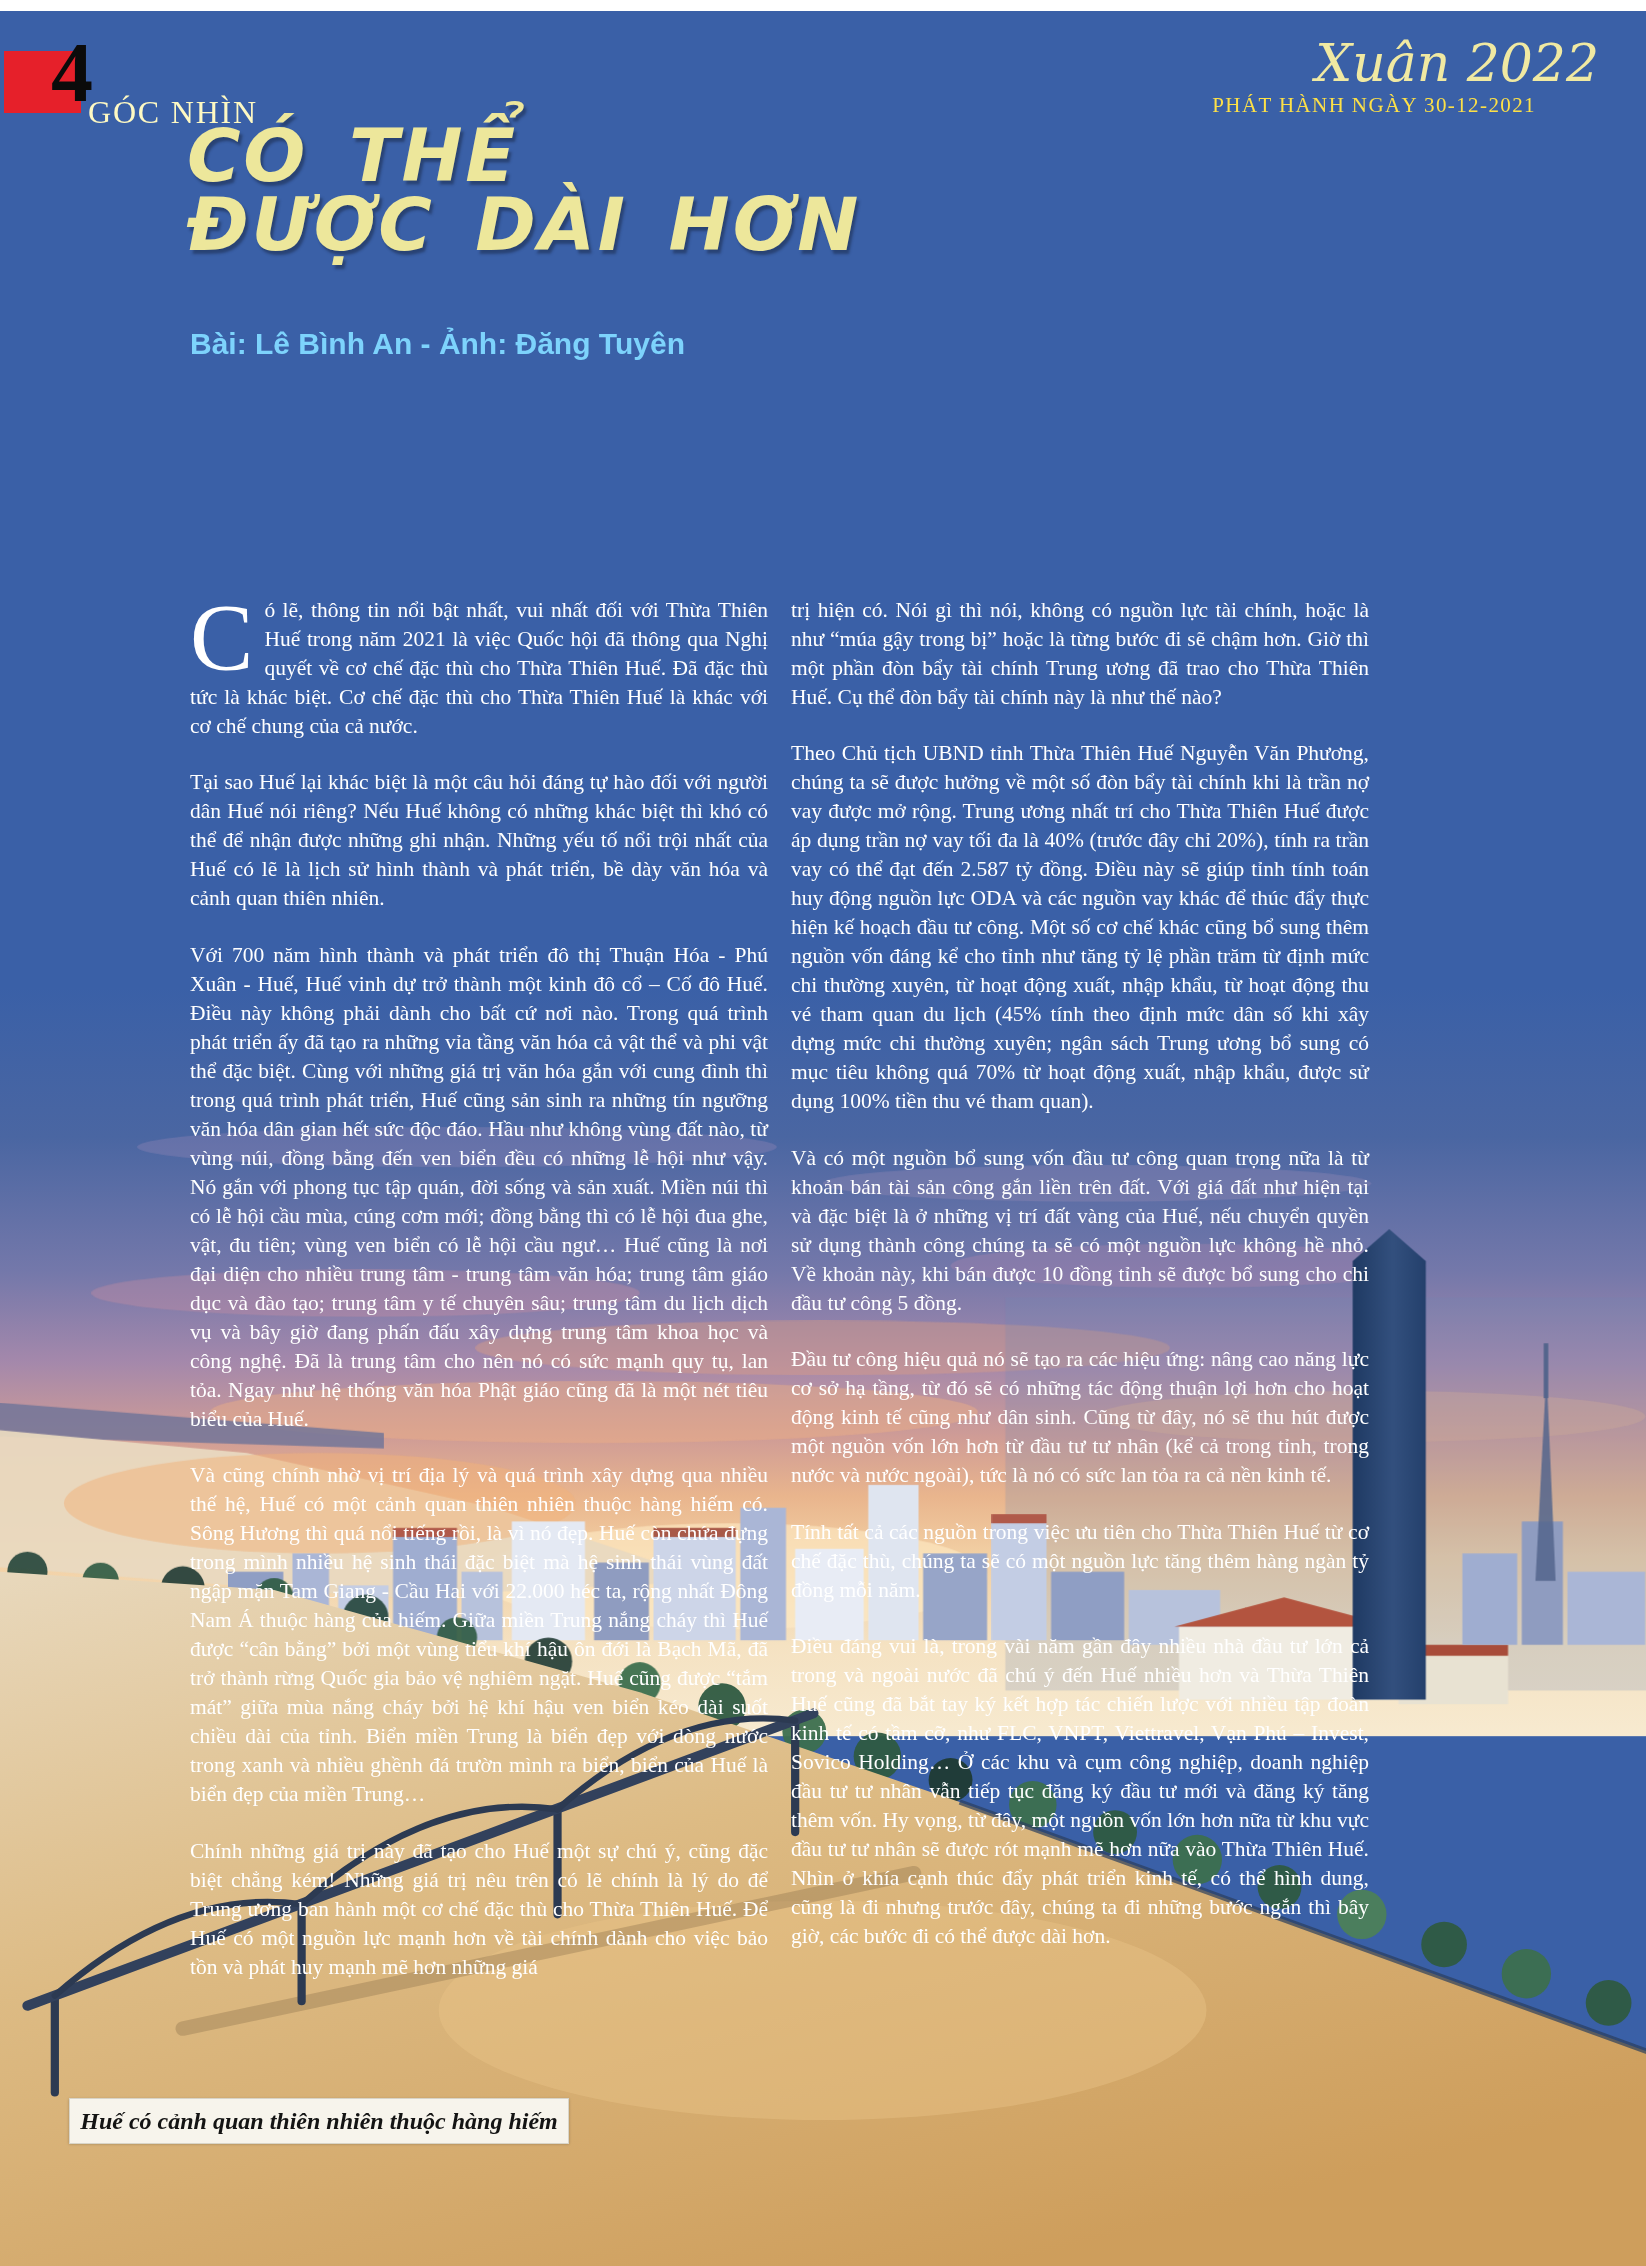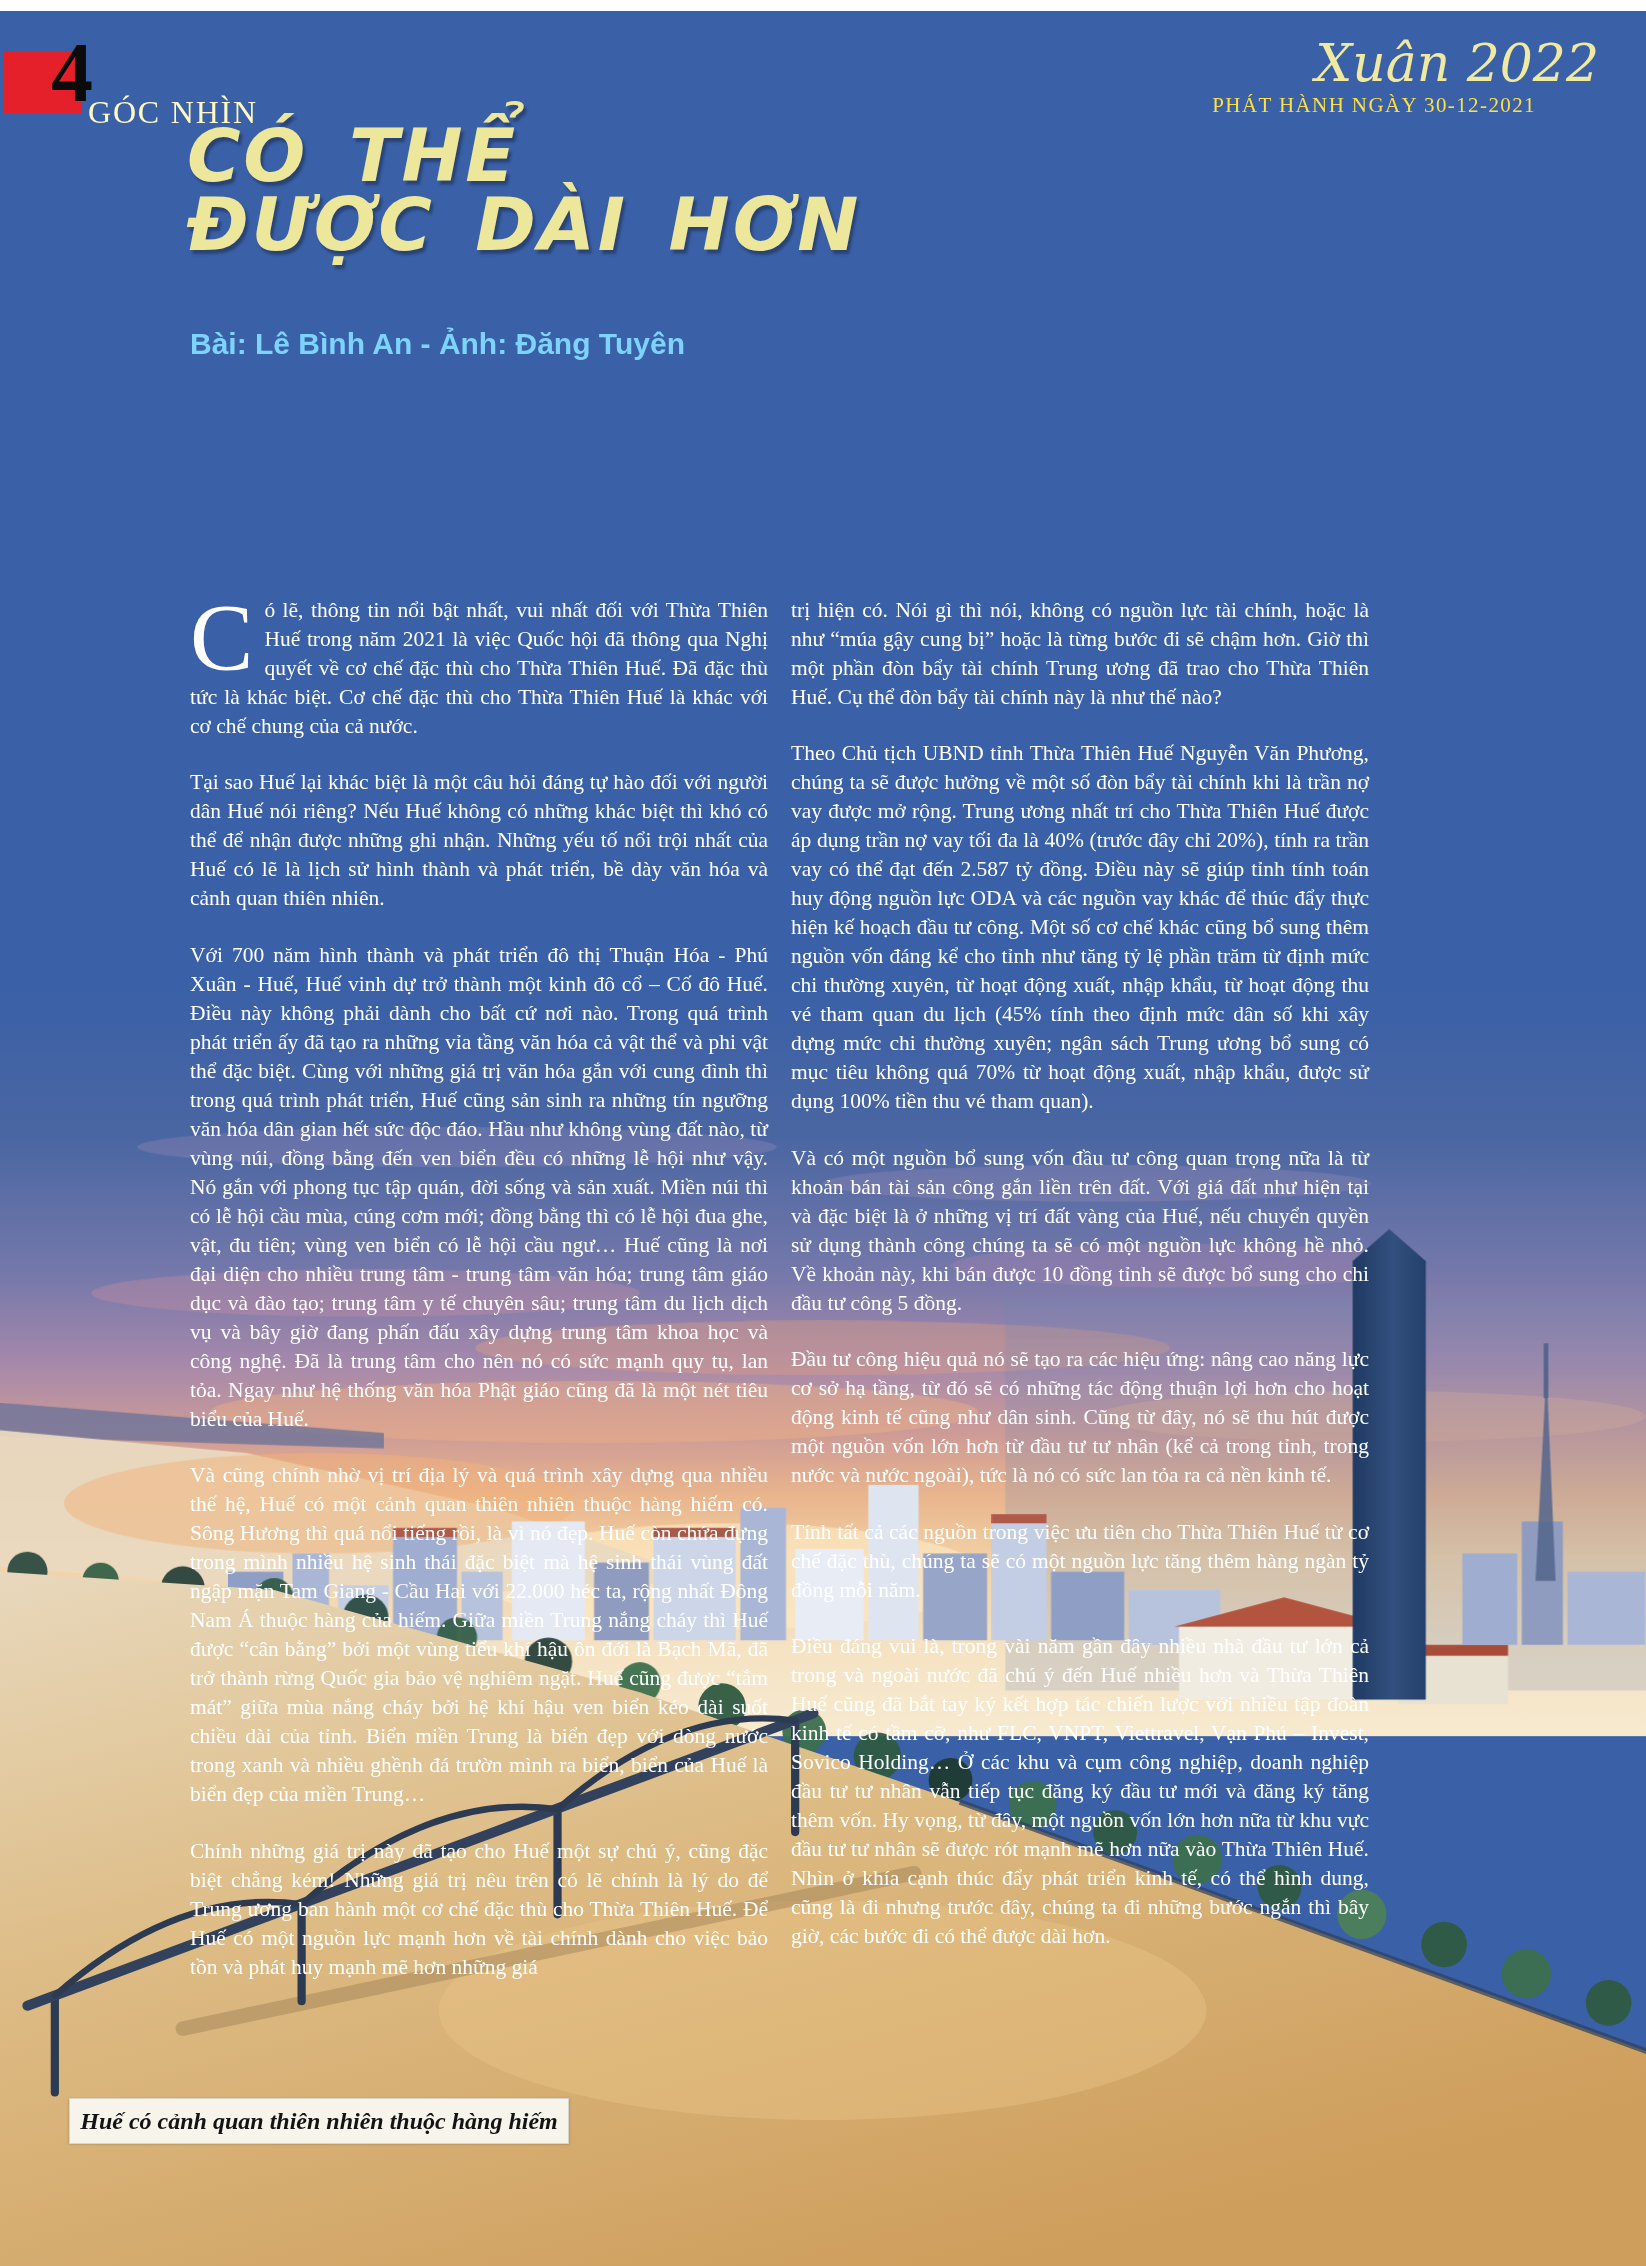--- a/index.html
+++ b/index.html
@@ -208,21 +208,21 @@
 
   <div class="col col-left">
     <p><span class="dropcap">C</span><span>ó lẽ, thông tin nổi bật nhất, vui nhất đối với Thừa Thiên Huế trong năm 2021 là việc Quốc hội đã thông qua Nghị quyết về cơ chế đặc thù cho Thừa Thiên Huế. Đã đặc thù tức là khác biệt. Cơ chế đặc thù cho Thừa Thiên Huế là khác với cơ chế chung của cả nước.</span></p>
     <p>Tại sao Huế lại khác biệt là một câu hỏi đáng tự hào đối với người dân Huế nói riêng? Nếu Huế không có những khác biệt thì khó có thể để nhận được những ghi nhận. Những yếu tố nổi trội nhất của Huế có lẽ là lịch sử hình thành và phát triển, bề dày văn hóa và cảnh quan thiên nhiên.</p>
     <p>Với 700 năm hình thành và phát triển đô thị Thuận Hóa - Phú Xuân - Huế, Huế vinh dự trở thành một kinh đô cổ – Cố đô Huế. Điều này không phải dành cho bất cứ nơi nào. Trong quá trình phát triển ấy đã tạo ra những vỉa tầng văn hóa cả vật thể và phi vật thể đặc biệt. Cùng với những giá trị văn hóa gắn với cung đình thì trong quá trình phát triển, Huế cũng sản sinh ra những tín ngưỡng văn hóa dân gian hết sức độc đáo. Hầu như không vùng đất nào, từ vùng núi, đồng bằng đến ven biển đều có những lễ hội như vậy. Nó gắn với phong tục tập quán, đời sống và sản xuất. Miền núi thì có lễ hội cầu mùa, cúng cơm mới; đồng bằng thì có lễ hội đua ghe, vật, đu tiên; vùng ven biển có lễ hội cầu ngư… Huế cũng là nơi đại diện cho nhiều trung tâm - trung tâm văn hóa; trung tâm giáo dục và đào tạo; trung tâm y tế chuyên sâu; trung tâm du lịch dịch vụ và bây giờ đang phấn đấu xây dựng trung tâm khoa học và công nghệ. Đã là trung tâm cho nên nó có sức mạnh quy tụ, lan tỏa. Ngay như hệ thống văn hóa Phật giáo cũng đã là một nét tiêu biểu của Huế.</p>
     <p>Và cũng chính nhờ vị trí địa lý và quá trình xây dựng qua nhiều thế hệ, Huế có một cảnh quan thiên nhiên thuộc hàng hiếm có. Sông Hương thì quá nổi tiếng rồi, là vì nó đẹp. Huế còn chứa đựng trong mình nhiều hệ sinh thái đặc biệt mà hệ sinh thái vùng đất ngập mặn Tam Giang - Cầu Hai với 22.000 héc ta, rộng nhất Đông Nam Á thuộc hàng của hiếm. Giữa miền Trung nắng cháy thì Huế được “cân bằng” bởi một vùng tiểu khí hậu ôn đới là Bạch Mã, đã trở thành rừng Quốc gia bảo vệ nghiêm ngặt. Huế cũng được “tắm mát” giữa mùa nắng cháy bởi hệ khí hậu ven biển kéo dài suốt chiều dài của tỉnh. Biển miền Trung là biển đẹp với dòng nước trong xanh và nhiều ghềnh đá trườn mình ra biển, biển của Huế là biển đẹp của miền Trung…</p>
     <p>Chính những giá trị này đã tạo cho Huế một sự chú ý, cũng đặc biệt chẳng kém! Những giá trị nêu trên có lẽ chính là lý do để Trung ương ban hành một cơ chế đặc thù cho Thừa Thiên Huế. Để Huế có một nguồn lực mạnh hơn về tài chính dành cho việc bảo tồn và phát huy mạnh mẽ hơn những giá</p>
   </div>
 
   <div class="col col-right">
-    <p>trị hiện có. Nói gì thì nói, không có nguồn lực tài chính, hoặc là như “múa gậy cung bị” hoặc là từng bước đi sẽ chậm hơn. Giờ thì một phần đòn bẩy tài chính Trung ương đã trao cho Thừa Thiên Huế. Cụ thể đòn bẩy tài chính này là như thế nào?</p>
+    <p>trị hiện có. Nói gì thì nói, không có nguồn lực tài chính, hoặc là như “múa gậy trong bị” hoặc là từng bước đi sẽ chậm hơn. Giờ thì một phần đòn bẩy tài chính Trung ương đã trao cho Thừa Thiên Huế. Cụ thể đòn bẩy tài chính này là như thế nào?</p>
     <p>Theo Chủ tịch UBND tỉnh Thừa Thiên Huế Nguyễn Văn Phương, chúng ta sẽ được hưởng về một số đòn bẩy tài chính khi là trần nợ vay được mở rộng. Trung ương nhất trí cho Thừa Thiên Huế được áp dụng trần nợ vay tối đa là 40% (trước đây chỉ 20%), tính ra trần vay có thể đạt đến 2.587 tỷ đồng. Điều này sẽ giúp tỉnh tính toán huy động nguồn lực ODA và các nguồn vay khác để thúc đẩy thực hiện kế hoạch đầu tư công. Một số cơ chế khác cũng bổ sung thêm nguồn vốn đáng kể cho tỉnh như tăng tỷ lệ phần trăm từ định mức chi thường xuyên, từ hoạt động xuất, nhập khẩu, từ hoạt động thu vé tham quan du lịch (45% tính theo định mức dân số khi xây dựng mức chi thường xuyên; ngân sách Trung ương bổ sung có mục tiêu không quá 70% từ hoạt động xuất, nhập khẩu, được sử dụng 100% tiền thu vé tham quan).</p>
     <p>Và có một nguồn bổ sung vốn đầu tư công quan trọng nữa là từ khoản bán tài sản công gắn liền trên đất. Với giá đất như hiện tại và đặc biệt là ở những vị trí đất vàng của Huế, nếu chuyển quyền sử dụng thành công chúng ta sẽ có một nguồn lực không hề nhỏ. Về khoản này, khi bán được 10 đồng tỉnh sẽ được bổ sung cho chi đầu tư công 5 đồng.</p>
     <p>Đầu tư công hiệu quả nó sẽ tạo ra các hiệu ứng: nâng cao năng lực cơ sở hạ tầng, từ đó sẽ có những tác động thuận lợi hơn cho hoạt động kinh tế cũng như dân sinh. Cũng từ đây, nó sẽ thu hút được một nguồn vốn lớn hơn từ đầu tư tư nhân (kể cả trong tỉnh, trong nước và nước ngoài), tức là nó có sức lan tỏa ra cả nền kinh tế.</p>
     <p>Tính tất cả các nguồn trong việc ưu tiên cho Thừa Thiên Huế từ cơ chế đặc thù, chúng ta sẽ có một nguồn lực tăng thêm hàng ngàn tỷ đồng mỗi năm.</p>
     <p>Điều đáng vui là, trong vài năm gần đây nhiều nhà đầu tư lớn cả trong và ngoài nước đã chú ý đến Huế nhiều hơn và Thừa Thiên Huế cũng đã bắt tay ký kết hợp tác chiến lược với nhiều tập đoàn kinh tế có tầm cỡ, như FLC, VNPT, Viettravel, Vạn Phú – Invest, Sovico Holding… Ở các khu và cụm công nghiệp, doanh nghiệp đầu tư tư nhân vẫn tiếp tục đăng ký đầu tư mới và đăng ký tăng thêm vốn. Hy vọng, từ đây, một nguồn vốn lớn hơn nữa từ khu vực đầu tư tư nhân sẽ được rót mạnh mẽ hơn nữa vào Thừa Thiên Huế. Nhìn ở khía cạnh thúc đẩy phát triển kinh tế, có thể hình dung, cũng là đi nhưng trước đây, chúng ta đi những bước ngắn thì bây giờ, các bước đi có thể được dài hơn.</p>
   </div>
 
   <div class="caption-box">
     <span>Huế có cảnh quan thiên nhiên thuộc hàng hiếm</span>
   </div>

